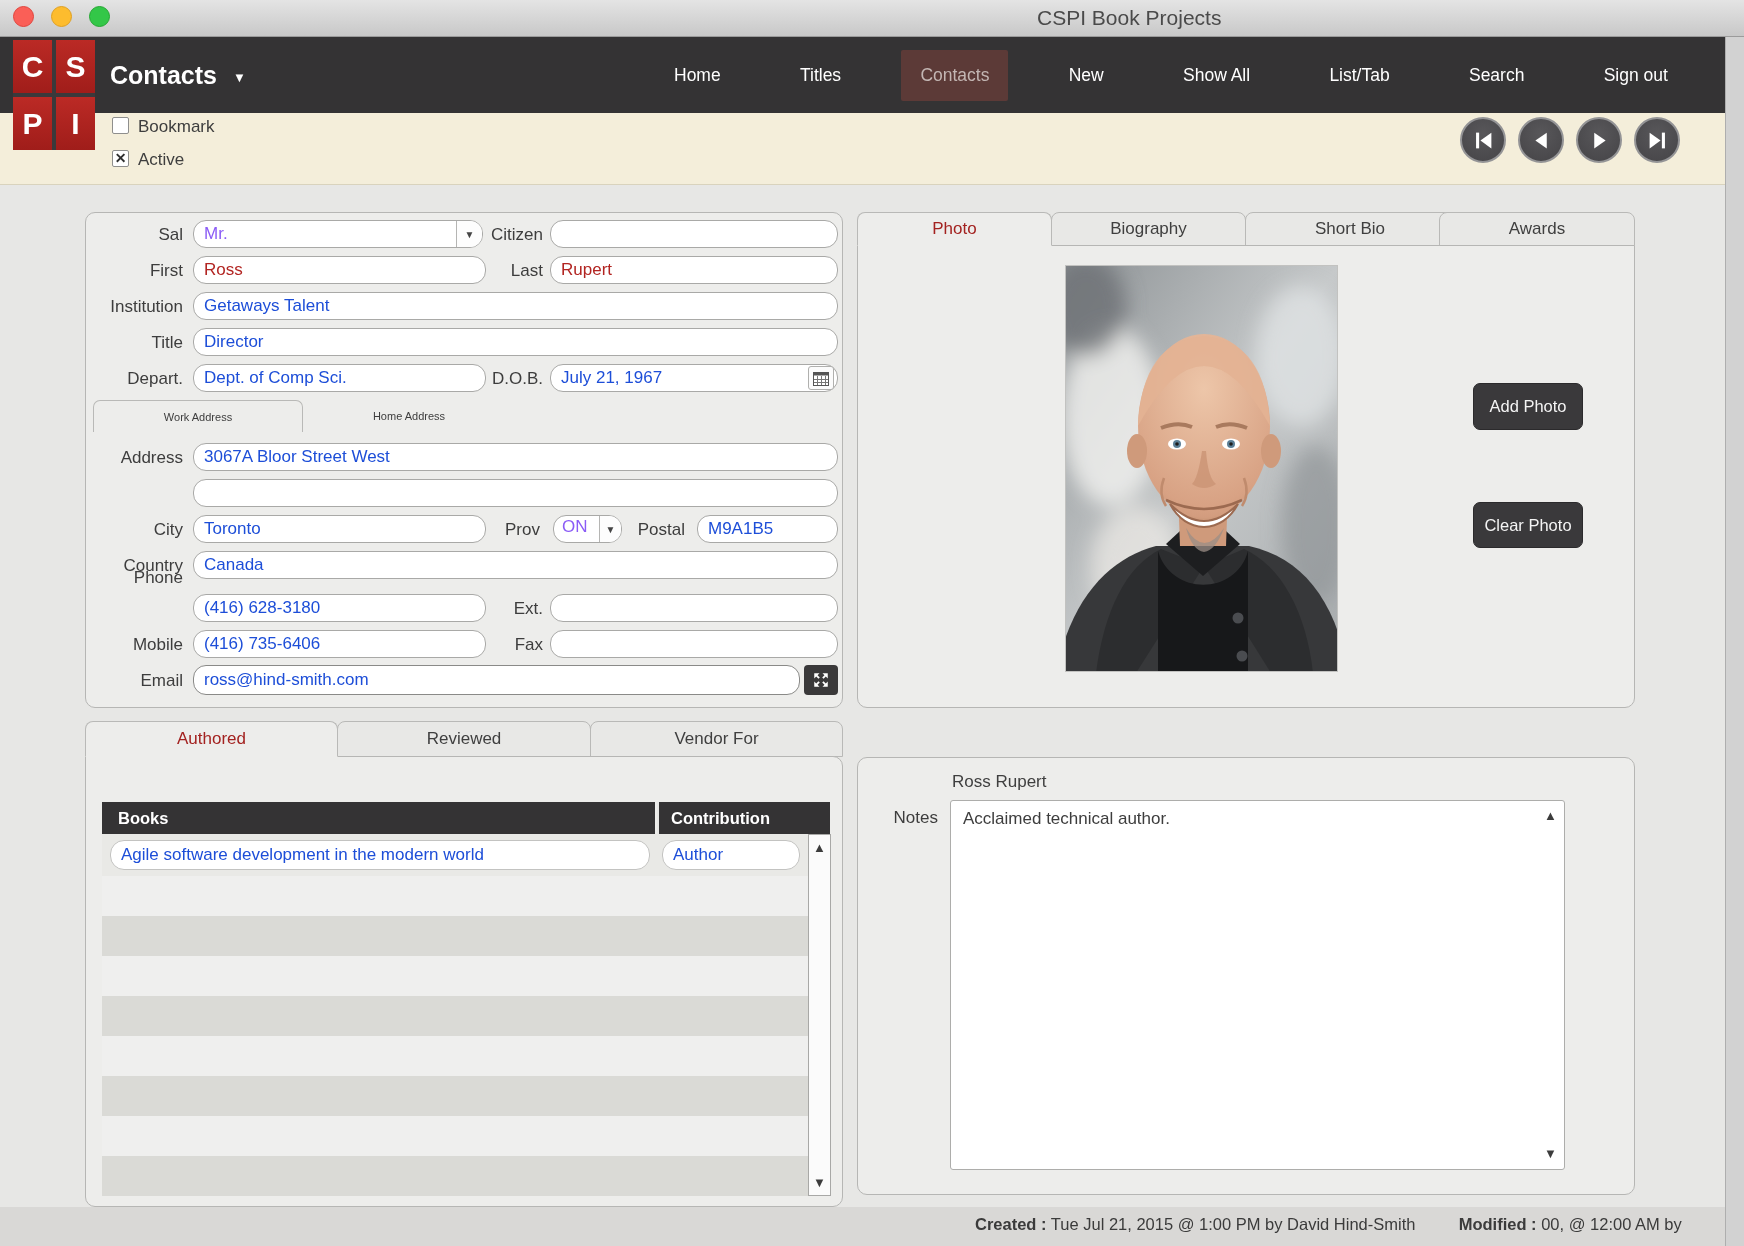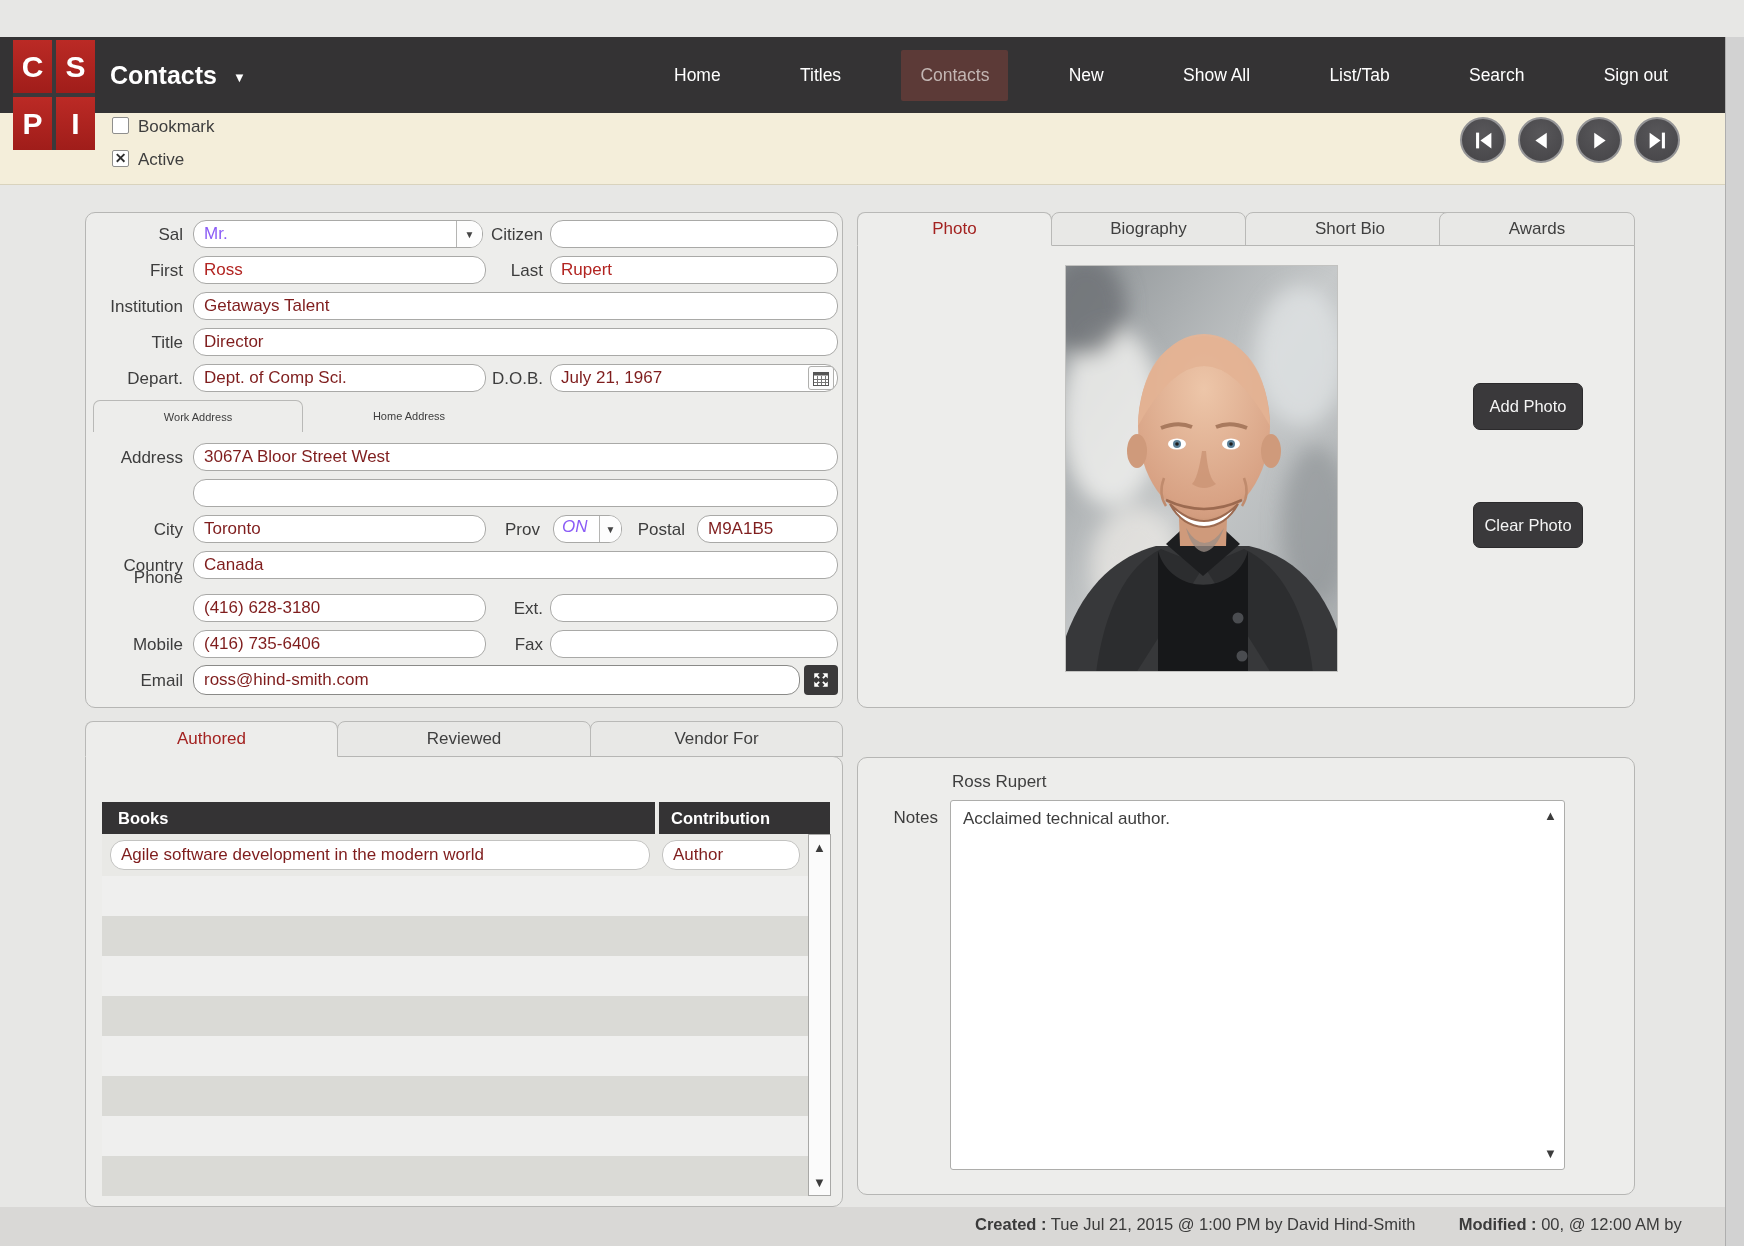--- a/index.html
+++ b/index.html
@@ -47,21 +47,21 @@
     background:radial-gradient(circle at 50% 35%, #58575a, #454447); border:2px solid #949496;
     display:flex; align-items:center; justify-content:center; }
   .recnav svg { width:21px; height:21px; fill:#ffffff; }
 
   
   .panel { position:absolute; background:#ededeb; border:1px solid #b6b6b4; border-radius:10px; }
 
   
   .lbl { position:absolute; font-size:17px; color:#3d3d3d; text-align:right; }
   .inp { position:absolute; height:28px; background:#ffffff; border:1px solid #a9a9a7;
-    border-radius:13px; font-family:"Liberation Sans",sans-serif; font-size:17px; color:#7f1d1d;
+    border-radius:13px; font-family:"Liberation Sans",sans-serif; font-size:17px; color:#1d4ed8;
     padding:0 10px; outline:none; }
   .inp.red { color:#b22421; }
   .combo { position:absolute; height:28px; background:#fff; border:1px solid #a9a9a7;
     border-radius:13px; display:flex; overflow:hidden; }
   .combo input { border:none; outline:none; flex:1; font-size:17px; color:#8b5cf6; padding:0 10px;
     font-family:"Liberation Sans",sans-serif; background:transparent; min-width:0; }
   .combo .arrow-btn { width:26px; border-left:1px solid #b5b5b3; display:flex; align-items:center;
     justify-content:center; font-size:10px; color:#444; background:#fdfdfd; }
   .sq-btn { position:absolute; background:#3a393a; border-radius:4px; display:flex;
     align-items:center; justify-content:center; }
@@ -106,20 +106,26 @@
   .footer-text .gap { display:inline-block; width:34px; }
 
   .photo-frame { position:absolute; left:1065px; top:265px; width:273px; height:407px;
     border:1px solid #c2c2c0; overflow:hidden; background:#b7babc; }
 </style>
 </head>
 <body>
 
 <div class="screen">
 
+  <div class="titlebar">
+    <div class="light red"></div>
+    <div class="light yellow"></div>
+    <div class="light green"></div>
+    <div class="win-title">CSPI Book Projects</div>
+  </div>
 
   <div class="gutter"></div>
 
   <div class="navbar">
     <div class="logo">
       <div class="tile">C</div>
       <div class="tile">S</div>
       <div class="tile">P</div>
       <div class="tile">I</div>
     </div>
@@ -213,21 +219,21 @@
   <div class="subtab" style="left:303px; top:400px; width:212px;">Home Address</div>
 
   <div class="lbl" style="left:98px; top:448px; width:85px;">Address</div>
   <input class="inp" style="left: 193px; top: 443px; width: 645px;" value="3067A Bloor Street West">
   <input class="inp" style="left: 193px; top: 479px; width: 645px;" value="">
 
   <div class="lbl" style="left:98px; top:520px; width:85px;">City</div>
   <input class="inp" style="left: 193px; top: 515px; width: 293px;" value="Toronto">
   <div class="lbl" style="left:460px; top:520px; width:80px;">Prov</div>
   <div class="combo" style="left:553px; top:515px; width:69px;">
-    <input style="padding: 0px 4px 4px 8px; font-style: italic;" value="ON">
+    <input style="padding: 0px 4px 4px 8px;" value="ON">
     <div class="arrow-btn" style="width:22px;">▼</div>
   </div>
   <div class="lbl" style="left:600px; top:520px; width:85px;">Postal</div>
   <input class="inp" style="left: 697px; top: 515px; width: 141px;" value="M9A1B5">
 
   <div class="lbl" style="left:88px; top:556px; width:95px;">Country</div>
   <input class="inp" style="left: 193px; top: 551px; width: 645px;" value="Canada">
 
   <div class="lbl" style="left:98px; top:568px; width:85px;">Phone</div>
   <input class="inp" style="left: 193px; top: 594px; width: 293px;" value="(416) 628-3180">

